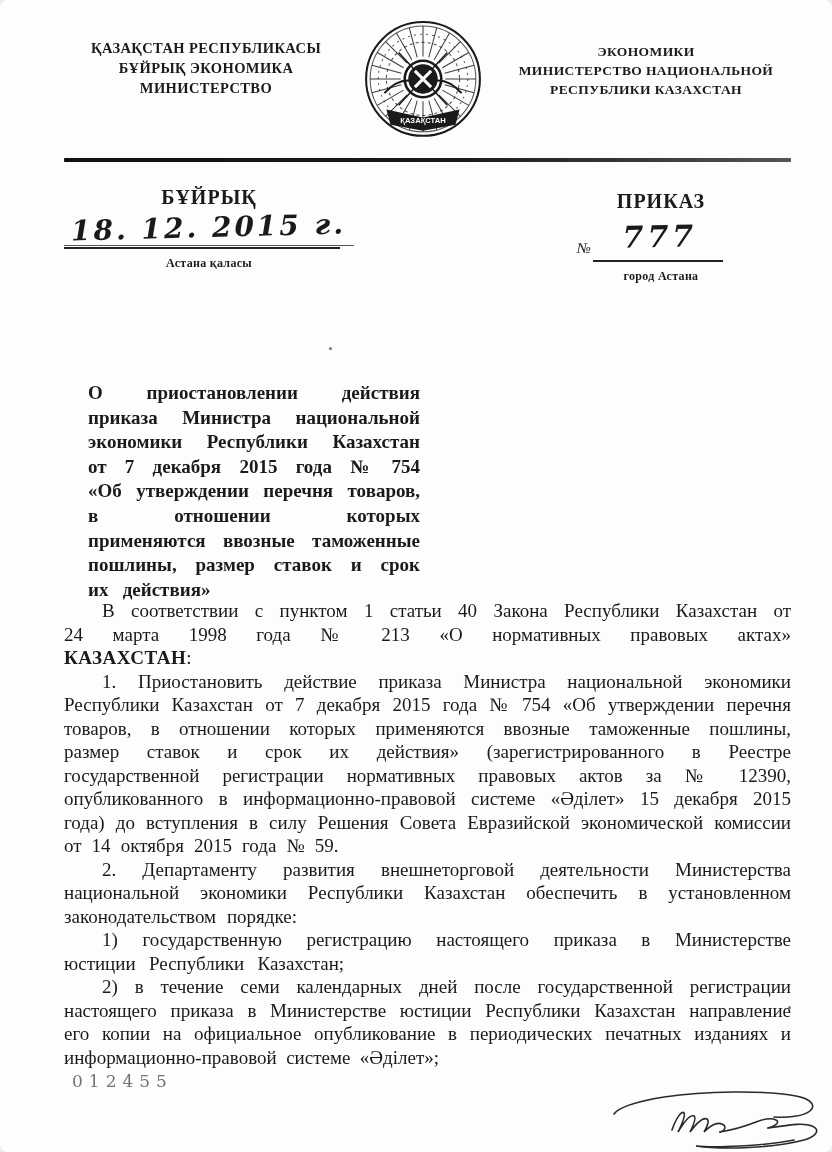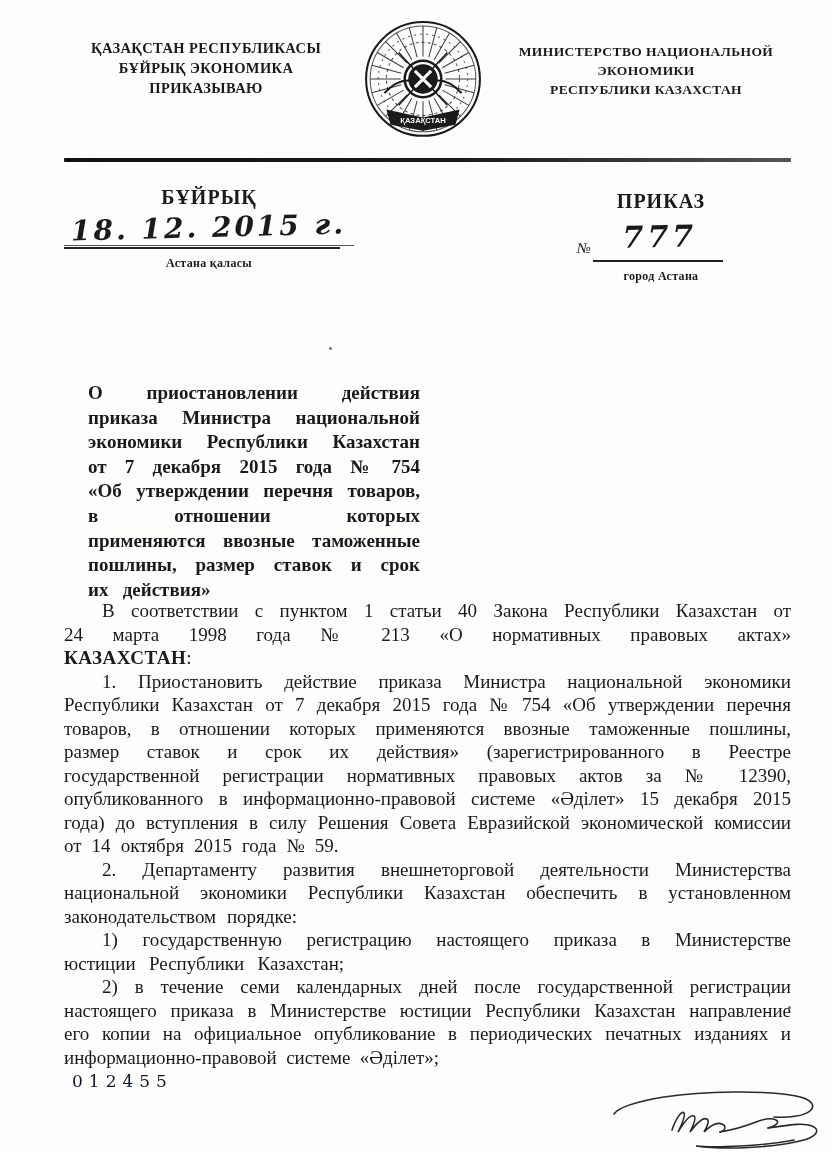--- a/index.html
+++ b/index.html
@@ -6,20 +6,21 @@
   html, body { background: #e8e8e8; }
   .page {
     position: relative;
     width: 832px;
     height: 1152px;
     margin: 0 auto;
     background: #fdfdfc;
     color: #1a1a1a;
     font-family: "Liberation Serif", serif;
     overflow: hidden;
+    border-radius: 7px;
   }
   
   .org-block {
     position: absolute;
     text-align: center;
     font-weight: bold;
     letter-spacing: 0.4px;
   }
   .org-kk { left: 72px; top: 38px; width: 268px; font-size: 14.5px; line-height: 20px; }
   .org-ru { left: 498px; top: 42px; width: 296px; font-size: 13.5px; line-height: 19px; }
@@ -64,38 +65,38 @@
   .p-intro { word-spacing: 0.6em; }
   .p-i1 { word-spacing: 0.28em; }
   .p-i2 { word-spacing: 0.32em; }
   .p-s1 { word-spacing: 0.45em; }
   .p-s2 { word-spacing: 0.25em; }
   .decree-word { font-weight: bold; letter-spacing: 0.5px; }
   
   .doc-number {
     position: absolute; left: 72px; top: 1071px;
     font-family: "DejaVu Serif", serif;
-    font-size: 17px; letter-spacing: 6px; color: #0f172a;
+    font-size: 17px; letter-spacing: 6px; color: #737373;
   }
   .signature { position: absolute; left: 604px; top: 1084px; width: 228px; height: 68px; }
   .signature svg { width: 100%; height: 100%; }
   
   .speck { position: absolute; background: #777; border-radius: 50%; }
   .speck-1 { left: 329px; top: 347px; width: 3px; height: 3px; }
   .speck-2 { left: 788px; top: 1006px; width: 3px; height: 3px; }
 </style>
 </head>
 <body>
 
 <div class="page">
 
   <div class="org-block org-kk">
     <div>ҚАЗАҚСТАН РЕСПУБЛИКАСЫ</div>
     <div>БҰЙРЫҚ ЭКОНОМИКА</div>
-    <div>ПРИКАЗЫВАЮ</div>
+    <div>МИНИСТЕРСТВО</div>
   </div>
 
   <div class="emblem">
     <svg viewBox="0 0 124 124" xmlns="http://www.w3.org/2000/svg">
       <g fill="none" stroke="#1a1a1a">
         <circle cx="62" cy="58" r="56" stroke-width="2"></circle>
         <circle cx="62" cy="58" r="52" stroke-width="1" opacity="0.75"></circle>
         <path stroke-width="1" opacity="0.85" d="M84 58L114 58M83.3 52.3L112.2 44.5M81.1 47L107 32M77.6 42.4L98.8 21.2M73 39L88 13M67.7 36.7L75.5 7.8M62 36L62 6M56.3 36.7L48.5 7.8M51 39L36 13M46.4 42.4L25.2 21.2M42.9 47L17 32M40.7 52.3L11.8 44.5M40 58L10 58M40.7 63.7L11.8 71.5M42.9 69L17 84M46.4 73.6L25.2 94.8M51 77L36 103M56.3 79.3L48.5 108.2M62 80L62 110M67.7 79.3L75.5 108.2M73 77L88 103M77.6 73.6L98.8 94.8M81.1 69L107 84M83.3 63.7L112.2 71.5"></path>
         <circle cx="62" cy="58" r="36" stroke-width="1" stroke-dasharray="3 3" opacity="0.8"></circle>
         <circle cx="62" cy="58" r="44" stroke-width="1" stroke-dasharray="2 4" opacity="0.7"></circle>
@@ -105,22 +106,22 @@
         <circle cx="62" cy="58" r="18" stroke-width="2.5"></circle>
         <circle cx="62" cy="58" r="14" fill="#1a1a1a"></circle>
         <path d="M54 50 L70 66 M70 50 L54 66" stroke="#fdfdfc" stroke-width="3"></path>
         <polygon points="26,88 62,96 98,88 94,103 62,109 30,103" fill="#1a1a1a" stroke="none"></polygon>
       </g>
       <text x="62" y="101.5" fill="#fdfdfc" font-size="7.5" text-anchor="middle" font-family="Liberation Sans, sans-serif" font-weight="bold">ҚАЗАҚСТАН</text>
     </svg>
   </div>
 
   <div class="org-block org-ru">
+    <div>ЭКОНОМИКИ</div>
     <div>МИНИСТЕРСТВО НАЦИОНАЛЬНОЙ</div>
-    <div>ЭКОНОМИКИ</div>
     <div>РЕСПУБЛИКИ КАЗАХСТАН</div>
   </div>
 
   <div class="header-rule"></div>
 
   <div class="order-col-left">
     <div class="order-title">БҰЙРЫҚ</div>
     <div class="handwrite hw-date">18. 12. 2015 г.</div>
     <div class="date-underline"></div>
     <div class="date-underline2"></div>

